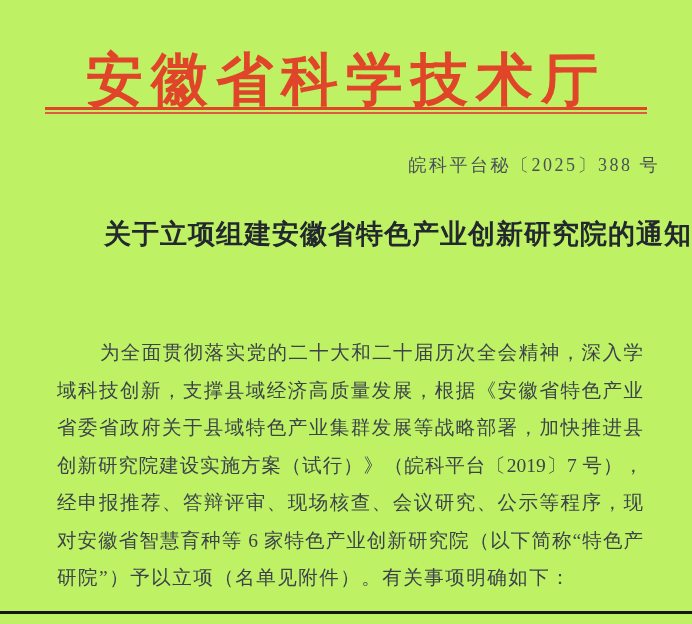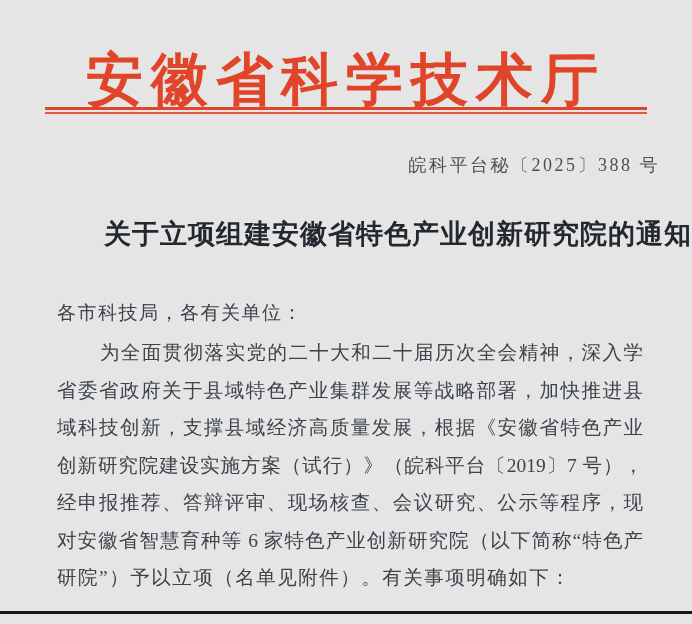--- a/index.html
+++ b/index.html
@@ -9,21 +9,21 @@
     --body-text: #3d434b;
     --muted-text: #4a5058;
     --bottom-rule: #161616;
   }
   * { margin: 0; padding: 0; box-sizing: border-box; }
   html, body { background: #ffffff; }
   .page {
     position: relative;
     width: 692px;
     height: 624px;
-    background: #e5e5e5;
+    background: #bef264;
     overflow: hidden;
     font-family: "Liberation Serif", "DejaVu Serif", serif;
   }
   .agency {
     position: absolute;
     top: 42px;
     left: 0;
     right: 0;
     text-align: center;
     font-size: 57px;
@@ -116,26 +116,25 @@
 
   <div class="rule">
     <div class="rule-top"></div>
     <div class="rule-bottom"></div>
   </div>
 
   <div class="doc-number">皖科平台秘〔2025〕388 号</div>
 
   <div class="title">关于立项组建安徽省特色产业创新研究院的通知</div>
 
-  <div class="salutation">各市科技局，各有关单位：</div>
 
   <div class="body-block">
     <div class="body-line first">为全面贯彻落实党的二十大和二十届历次全会精神，深入学</div>
+    <div class="body-line">域科技创新，支撑县域经济高质量发展，根据《安徽省特色产业</div>
     <div class="body-line">省委省政府关于县域特色产业集群发展等战略部署，加快推进县</div>
-    <div class="body-line">域科技创新，支撑县域经济高质量发展，根据《安徽省特色产业</div>
     <div class="body-line">创新研究院建设实施方案（试行）》（皖科平台〔2019〕7 号），</div>
     <div class="body-line">经申报推荐、答辩评审、现场核查、会议研究、公示等程序，现</div>
     <div class="body-line">对安徽省智慧育种等 6 家特色产业创新研究院（以下简称“特色产</div>
     <div class="body-line last">研院”）予以立项（名单见附件）。有关事项明确如下：</div>
   </div>
 
   <div class="bottom-rule"></div>
 
 </div>
 

